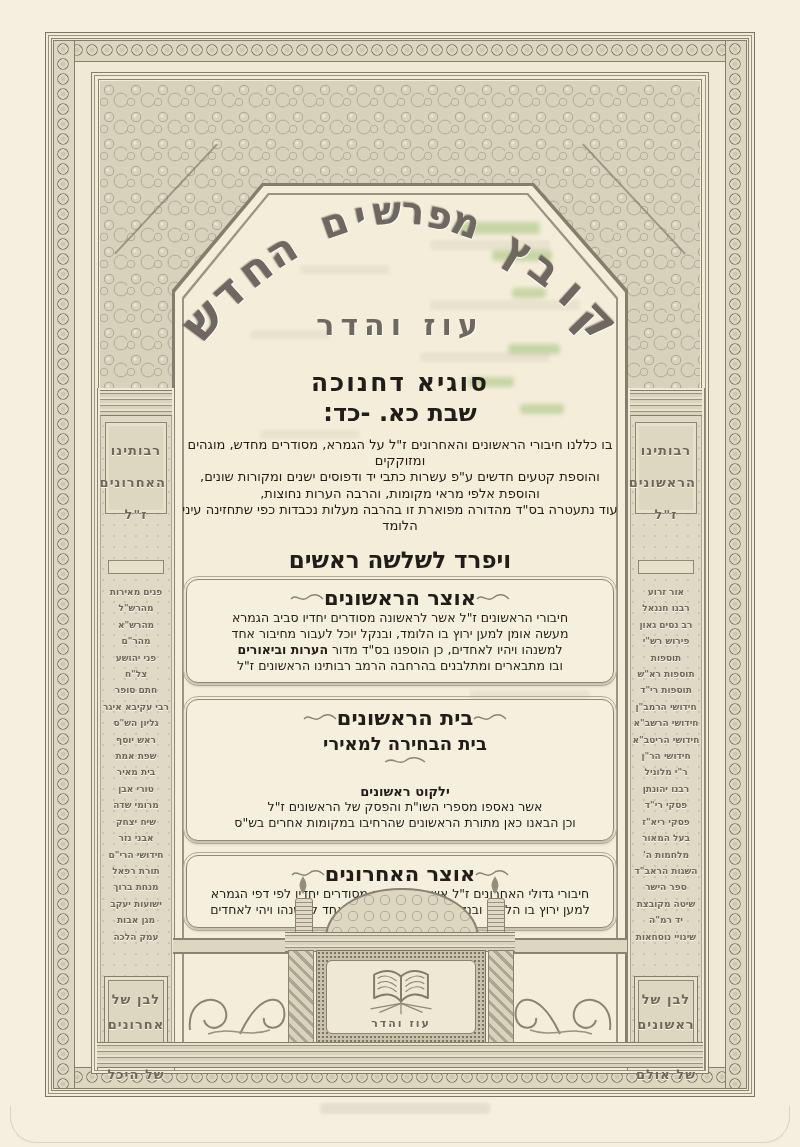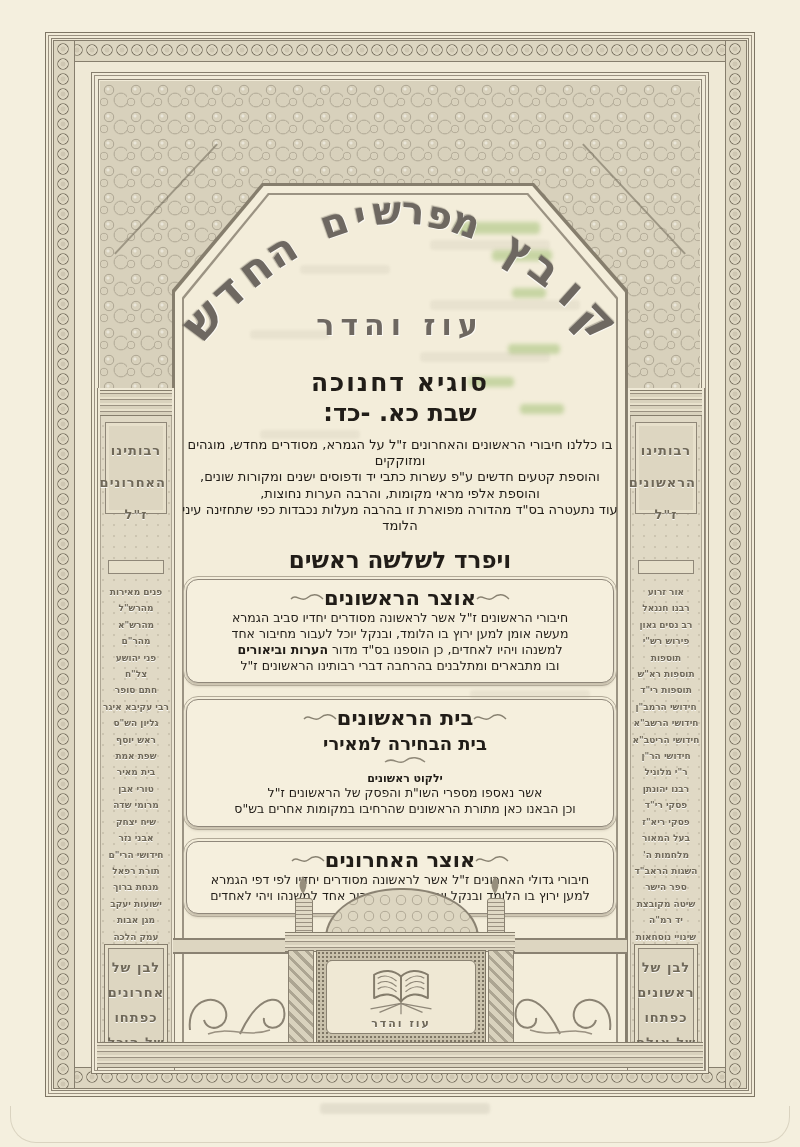--- a/index.html
+++ b/index.html
@@ -88,21 +88,21 @@
     box-shadow:inset 0 0 0 3px #e7e0cb;
     text-align:center;padding-top:12px;box-sizing:border-box;
   }
   .engraved{color:#6f6858;text-shadow:0 1px 0 rgba(255,255,255,.85);}
   .plaque-top .ln{font-size:13px;font-weight:700;line-height:32px;letter-spacing:1px;}
   .minibar{position:absolute;left:10px;right:10px;top:172px;height:12px;
     border:1px solid #8f8778;background:#e7e0cb;}
   .names{position:absolute;left:3px;right:3px;top:196px;text-align:center;}
   .names .nm{font-size:9px;line-height:16.4px;font-weight:700;white-space:nowrap;overflow:hidden;}
   .saying{
-    position:absolute;left:6px;right:6px;bottom:10px;height:116px;
+    position:absolute;left:6px;right:6px;bottom:10px;height:84px;
     border:1px solid #857d6c;background:#ddd6c1;
     box-shadow:inset 0 0 0 3px #e7e0cb, inset 0 0 0 4px #8f8778;
     text-align:center;padding-top:10px;box-sizing:border-box;
   }
   .saying .ln{font-size:13px;font-weight:700;line-height:25px;letter-spacing:1px;}
 
   
   .content{
     position:absolute;left:180px;top:175px;width:440px;
     direction:rtl;text-align:center;color:#211d18;
@@ -124,21 +124,21 @@
     margin:6px 6px 0 6px;border:1px solid #8f877a;border-radius:12px;
     outline:1px solid #b2aa98;outline-offset:2px;
     background:#f5efdd;
     box-shadow:0 3px 3px rgba(120,110,88,.35);
     padding:6px 10px 9px 10px;
   }
   .box .bh{font-size:21px;font-weight:700;display:flex;align-items:center;justify-content:center;gap:0;}
   .box .bt{font-size:12.5px;line-height:15.8px;}
   .box .bt b{font-weight:700;}
   .box .sub1{font-size:18px;font-weight:700;margin-top:3px;}
-  .box .sub2{font-size:11px;font-weight:700;margin-top:6px;}
+  .box .sub2{font-size:13px;font-weight:700;margin-top:18px;}
   .flourish{flex:0 0 auto;opacity:.8;}
   .squiggle{margin:2px auto 2px auto;display:block;opacity:.75;}
   .mt16{margin-top:16px;padding-left:20px;} .mt14{margin-top:14px;}
 
   
   .emblem{position:absolute;left:230px;top:876px;width:340px;height:188px;}
   .torch{position:absolute;width:22px;height:60px;top:0;}
   .torch .stem{position:absolute;left:3px;top:22px;width:16px;height:36px;border-radius:3px;
     border:1px solid #8a8272;
     background:repeating-linear-gradient(to bottom,#e0d9c5 0 3px,#9a9181 3px 4px);}
@@ -332,21 +332,21 @@
             <path d="M1 6 C6 0 11 10 17 5 S28 1 33 6" fill="none" stroke="#6f6858" stroke-width="1.4"></path>
           </svg>
         <span>אוצר הראשונים</span>
         <svg class="flourish" width="34" height="10" viewBox="0 0 34 10">
             <path d="M1 6 C6 0 11 10 17 5 S28 1 33 6" fill="none" stroke="#6f6858" stroke-width="1.4"></path>
           </svg>
       </div>
       <div class="bt">חיבורי הראשונים ז"ל אשר לראשונה מסודרים יחדיו סביב הגמרא</div>
       <div class="bt">מעשה אומן למען ירוץ בו הלומד, ובנקל יוכל לעבור מחיבור אחד</div>
       <div class="bt"><span>למשנהו ויהיו לאחדים, כן הוספנו בס"ד מדור </span><b>הערות וביאורים</b></div>
-      <div class="bt">ובו מתבארים ומתלבנים בהרחבה דברי רבותינו הראשונים ז"ל</div>
+      <div class="bt">ובו מתבארים ומתלבנים בהרחבה הרמב רבותינו הראשונים ז"ל</div>
     </div>
 
     <div class="box mt16">
       <div class="bh">
         <svg class="flourish" width="34" height="10" viewBox="0 0 34 10">
             <path d="M1 6 C6 0 11 10 17 5 S28 1 33 6" fill="none" stroke="#6f6858" stroke-width="1.4"></path>
           </svg>
         <span>בית הראשונים</span>
         <svg class="flourish" width="34" height="10" viewBox="0 0 34 10">
             <path d="M1 6 C6 0 11 10 17 5 S28 1 33 6" fill="none" stroke="#6f6858" stroke-width="1.4"></path>

